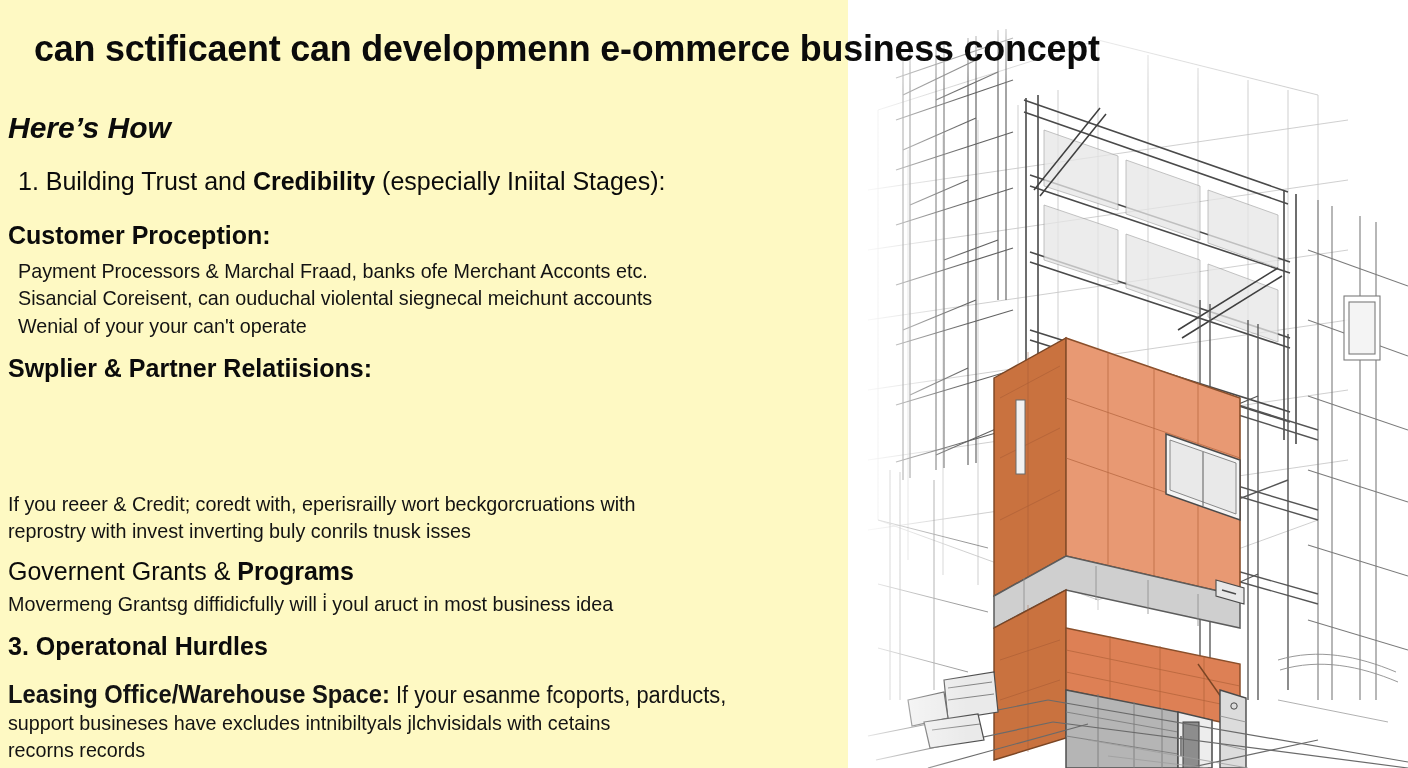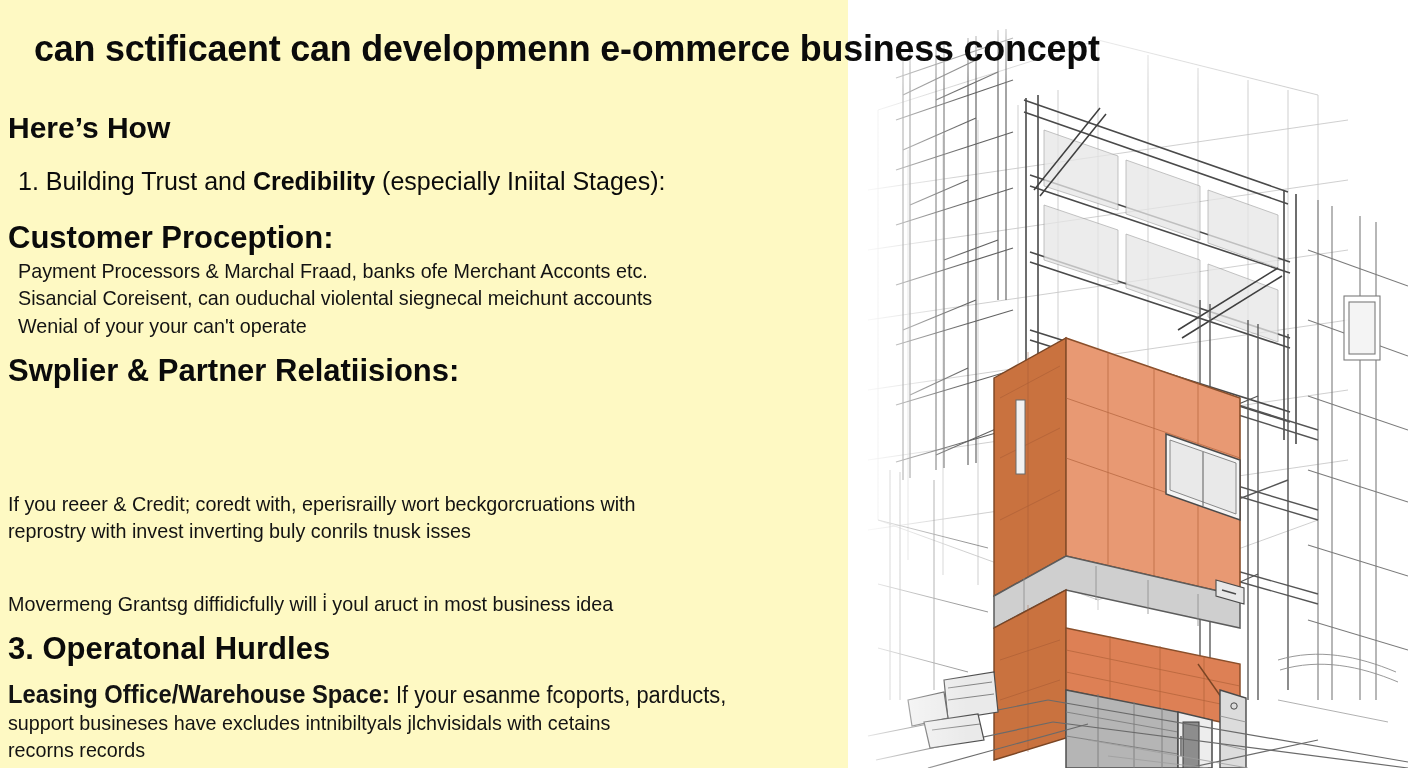--- a/index.html
+++ b/index.html
@@ -58,23 +58,24 @@
   }
 
   .block { position: absolute; left: 8px; }
 
   .h-lead {
     font-size: 30px;
     font-weight: 700;
     color: #0b0b0b;
     line-height: 1.06;
     white-space: nowrap;
+    font-style: italic;
   }
   .h-sec {
-    font-size: 31px;
+    font-size: 25px;
     font-weight: 700;
     color: #0b0b0b;
     line-height: 1.06;
     white-space: nowrap;
   }
   .h-sec-mixed {
     font-size: 25px;
     font-weight: 400;
     color: #0b0b0b;
     line-height: 1.06;
@@ -399,20 +400,25 @@
 
     <div class="block" style="top:355px;">
       <div class="h-sec">Swplier &amp; Partner Relatiisions:</div>
     </div>
 
     <div class="block" style="top:490px;">
       <div class="body-line">If you reeer &amp; Credit; coredt with, eperisrailly wort beckgorcruations with</div>
       <div class="body-line">reprostry with invest inverting buly conrils tnusk isses</div>
     </div>
 
+    <div class="block" style="top:558px;">
+      <div class="h-sec-mixed">
+        <span>Governent Grants &amp; </span><b>Programs</b>
+      </div>
+    </div>
     <div class="block" style="top:590px;text-align:center;">
       <div class="body-line">Movermeng Grantsg diffidicfully will i̇ youl aruct in most business idea</div>
     </div>
 
     <div class="block" style="top:633px;">
       <div class="h-sec">3. Operatonal Hurdles</div>
     </div>
 
     <div class="block" style="top:678px;">
       <div class="lead-mixed">

